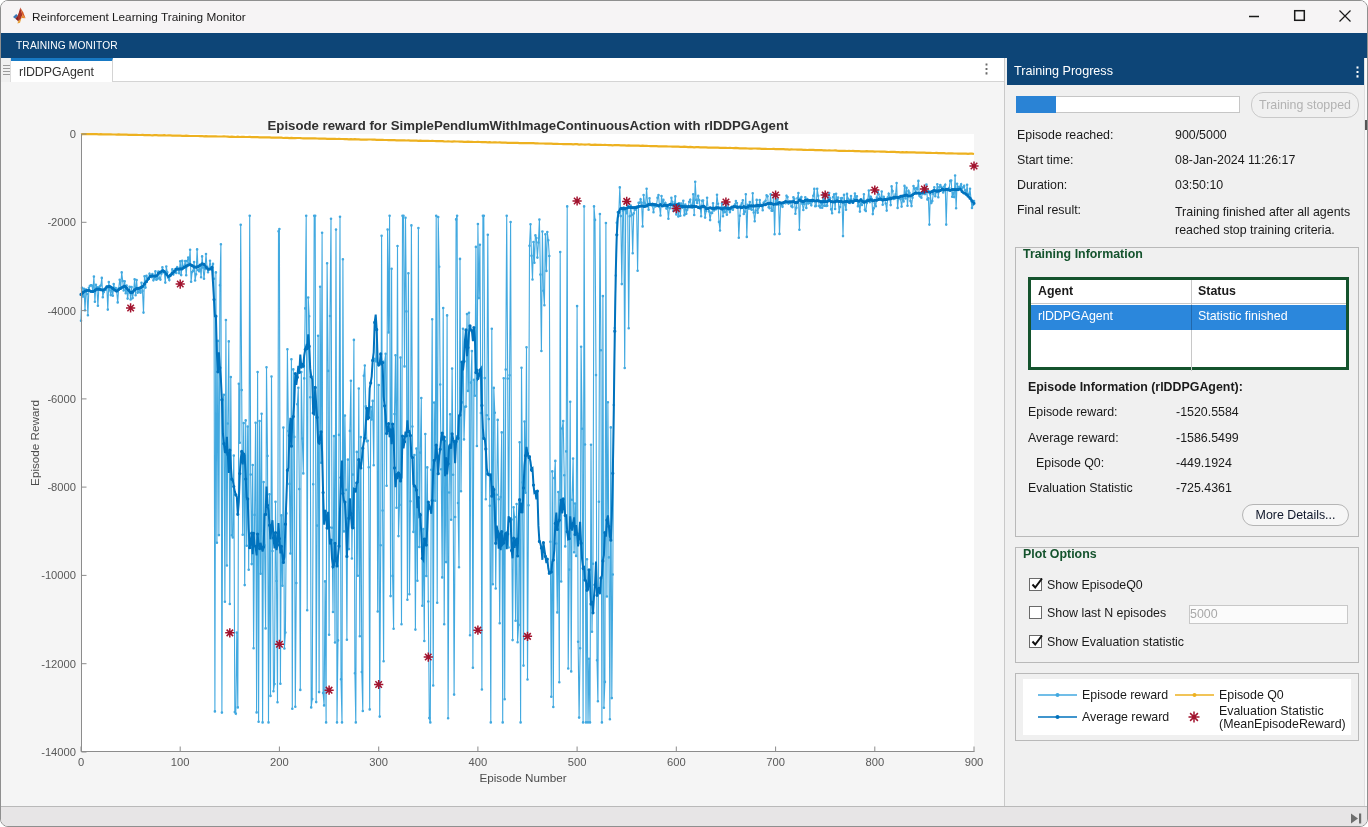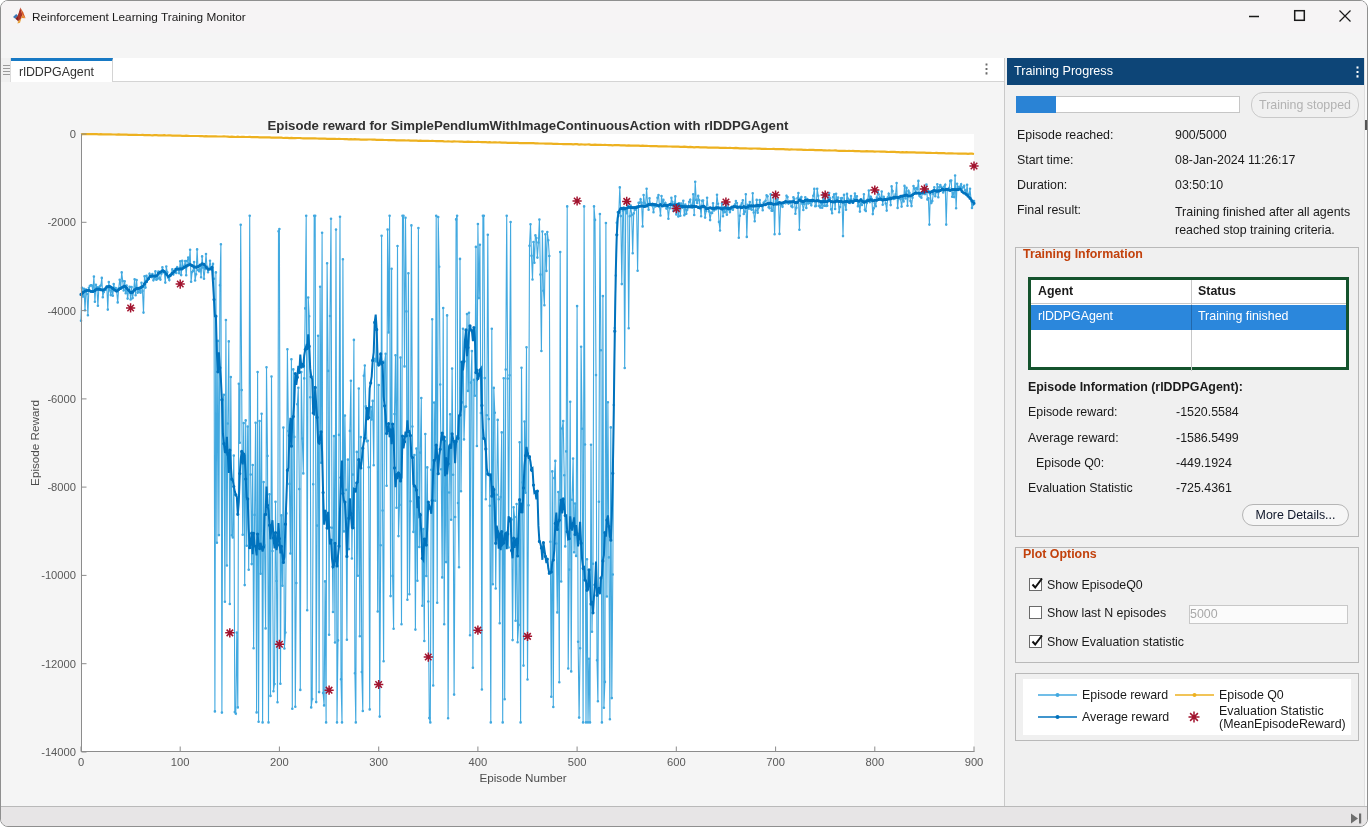--- a/index.html
+++ b/index.html
@@ -16,21 +16,21 @@
 #doc{left:0;top:81px;width:1003px;height:724px;background:#f5f5f5}
 #vsep{left:1003px;top:57px;width:3px;height:748px;background:#f0f0f0;border-left:1px solid #c9c9c9}
 #panel{left:1006px;top:57px;width:357px;height:748px;background:#f0f0f0}
 #phead{left:1006px;top:57px;width:357px;height:27px;background:#0d4577;color:#fff}
 #phead span{position:absolute;left:7px;top:6px;font-size:12.6px}
 .kebab{color:#fff;font-size:13px;font-weight:bold}
 #rstrip{left:1363px;top:57px;width:5px;height:748px;background:#fafafa;border-left:1px solid #e0e0e0}
 #bottombar{left:0;top:805px;width:1368px;height:22px;background:#e7e5e6;border-top:1px solid #b9b9b9}
 .lab{font-size:12.4px;color:#1a1a1a;position:absolute;white-space:nowrap}
 .box{position:absolute;border:1px solid #b9b9b9}
-.boxtitle{position:absolute;left:7px;top:-1px;font-size:12.4px;font-weight:bold;color:#c2410c;white-space:nowrap}
+.boxtitle{position:absolute;left:7px;top:-1px;font-size:12.4px;font-weight:bold;color:#14532d;white-space:nowrap}
 .btn{position:absolute;border:1px solid #c9c9c9;border-radius:12px;font-size:12.4px;text-align:center;background:#f4f4f4}
 .cb{position:absolute;width:13px;height:13px;background:#fff;border:1px solid #6a6a6a}
 </style></head>
 <body>
 <div id="win">
  <div class="abs" style="left:0;top:0;width:100%;height:2px;background:#eceaef"></div>
  <div class="abs" style="left:345px;top:0;width:28px;height:2px;background:#6b6470"></div>
  <div class="abs" style="left:390px;top:0;width:40px;height:2px;background:#6b6470"></div>
  <div class="abs" style="left:523px;top:0;width:30px;height:2px;background:#8d8792"></div>
  <div class="abs" style="left:708px;top:0;width:34px;height:2px;background:#6b6470"></div>
@@ -46,20 +46,23 @@
    <polygon points="12.5,0.5 17.5,6.5 21.5,14 16,9.5" fill="#d6561f"></polygon>
    <polygon points="16,9.5 21.5,14 14.5,13.5 9,17.5 13,16" fill="#e8882a"></polygon>
    <polygon points="9,17.5 14.5,13.5 12,19.5 7.5,20.5" fill="#e8a33d"></polygon>
  </svg>
  <div id="title" class="abs">Reinforcement Learning Training Monitor</div>
  <svg class="abs" style="left:1240px;top:0" width="120" height="32" viewBox="0 0 120 32" fill="none">
   <path d="M8 15.5h10" stroke="#1a1a1a" stroke-width="1.4"></path>
   <rect x="53.7" y="9.7" width="9.6" height="9.6" stroke="#1a1a1a" stroke-width="1.5"></rect>
   <path d="M98.5 9.5l11 11M109.5 9.5l-11 11" stroke="#1a1a1a" stroke-width="1.2"></path>
  </svg>
+ <div id="ribbon" class="abs">
+      <span>TRAINING MONITOR</span>
+    </div>
  <div id="tabbar" class="abs">
    <div class="lstrip abs"></div>
    <svg class="abs" style="left:2px;top:6px" width="7" height="12">
         <g stroke="#9a9a9a" stroke-width="1">
           <path d="M0 1.5h7M0 4.5h7M0 7.5h7M0 10.5h7"></path>
         </g>
       </svg>
    <div id="tab" class="abs">
         <span>rlDDPGAgent</span>
       </div>
@@ -147,21 +150,21 @@
    <div class="boxtitle">Training Information</div>
    <div class="abs" style="left:12px;top:29px;width:321px;height:93px;background:#fff;border:3px solid #14532d">
      <div class="abs" style="left:0;top:0;width:100%;height:24px;border-bottom:1px solid #c8c8c8"></div>
      <div class="abs" style="left:0;top:25px;width:100%;height:25px;background:#2b87dc"></div>
      <div class="abs" style="left:160px;top:0;width:1px;height:25px;background:#c8c8c8"></div>
      <div class="abs" style="left:160px;top:25px;width:1px;height:25px;background:#2268ab"></div>
      <div class="abs" style="left:160px;top:50px;width:1px;height:41px;background:#c8c8c8"></div>
      <div class="lab" style="left:7px;top:4px;font-weight:bold">Agent</div>
      <div class="lab" style="left:167px;top:4px;font-weight:bold">Status</div>
      <div class="lab" style="left:7px;top:29px;color:#fff">rlDDPGAgent</div>
-     <div class="lab" style="left:167px;top:29px;color:#fff">Training finished</div>
+     <div class="lab" style="left:167px;top:29px;color:#fff">Statistic finished</div>
    </div>
    <div class="lab" style="left:12px;top:132px;font-weight:bold">Episode Information (rlDDPGAgent):</div>
    <div class="lab" style="left:12px;top:157px">Episode reward:</div>
    <div class="lab" style="left:160px;top:157px">-1520.5584</div>
    <div class="lab" style="left:12px;top:183px">Average reward:</div>
    <div class="lab" style="left:160px;top:183px">-1586.5499</div>
    <div class="lab" style="left:20px;top:208px">Episode Q0:</div>
    <div class="lab" style="left:160px;top:208px">-449.1924</div>
    <div class="lab" style="left:12px;top:233px">Evaluation Statistic</div>
    <div class="lab" style="left:160px;top:233px">-725.4361</div>

